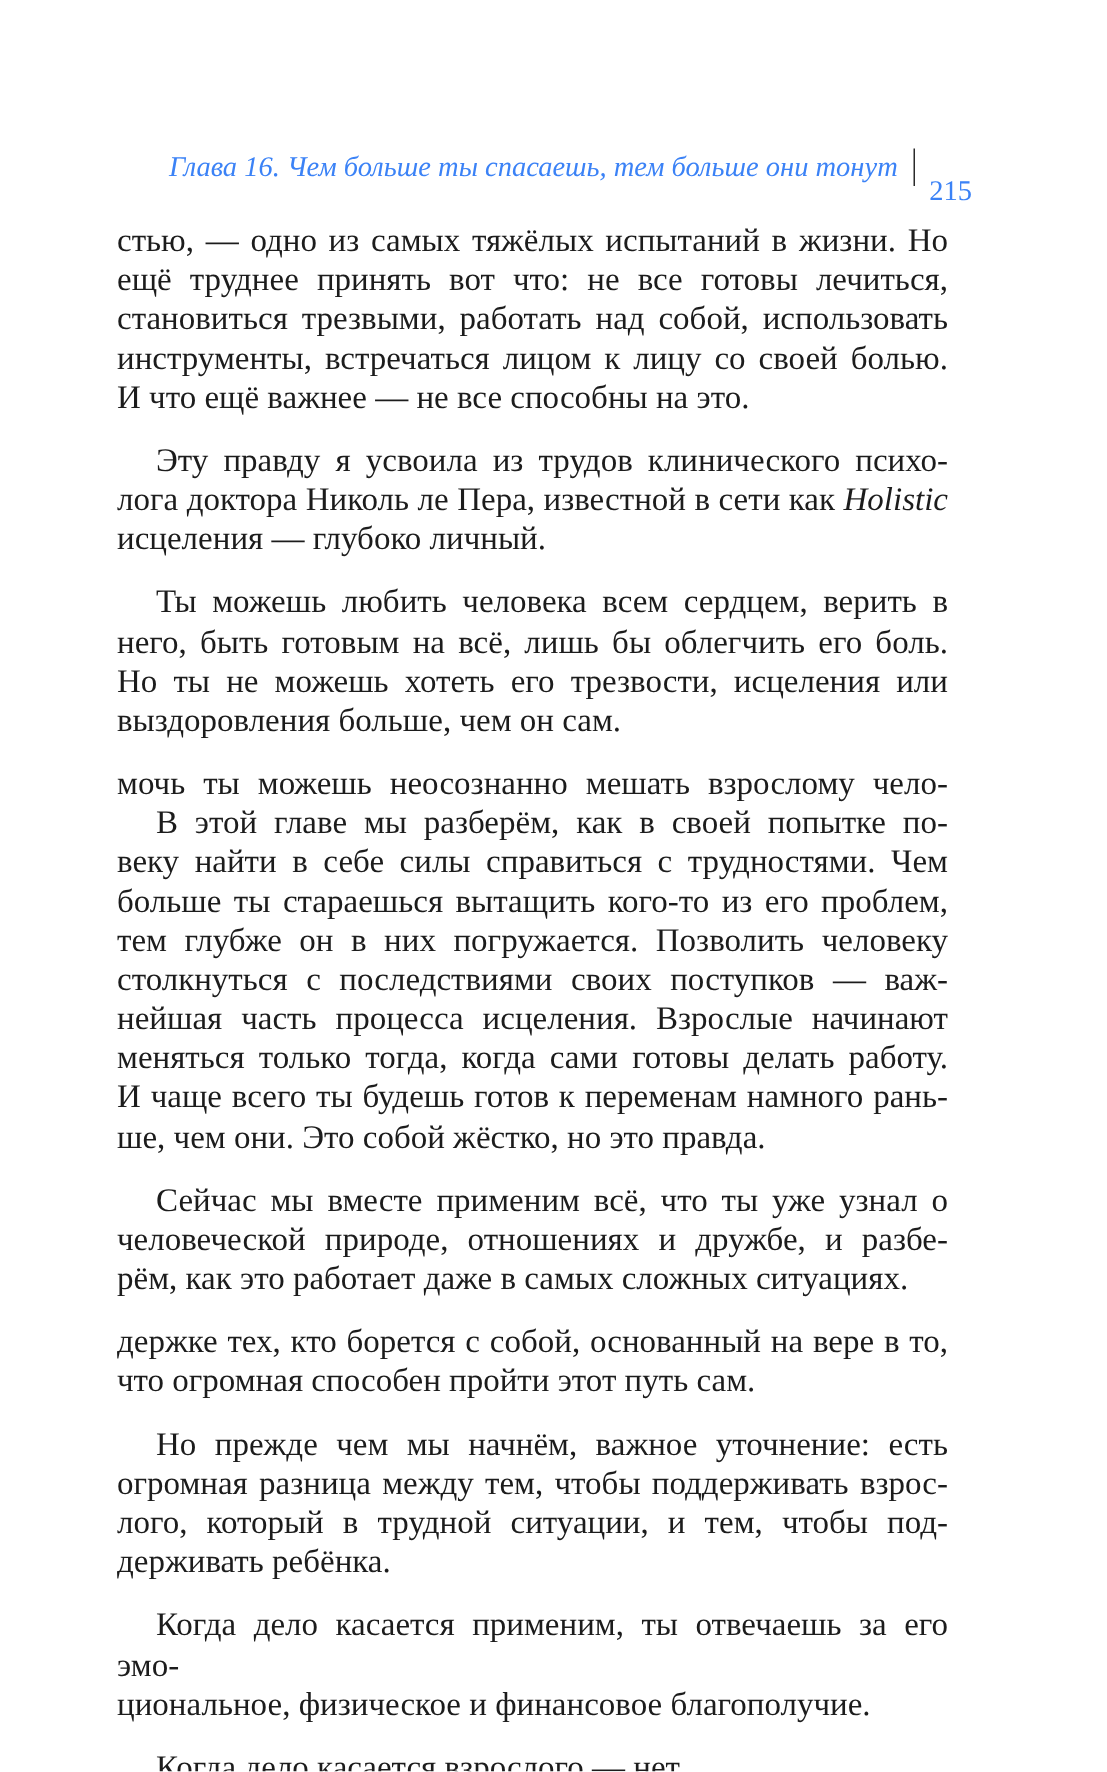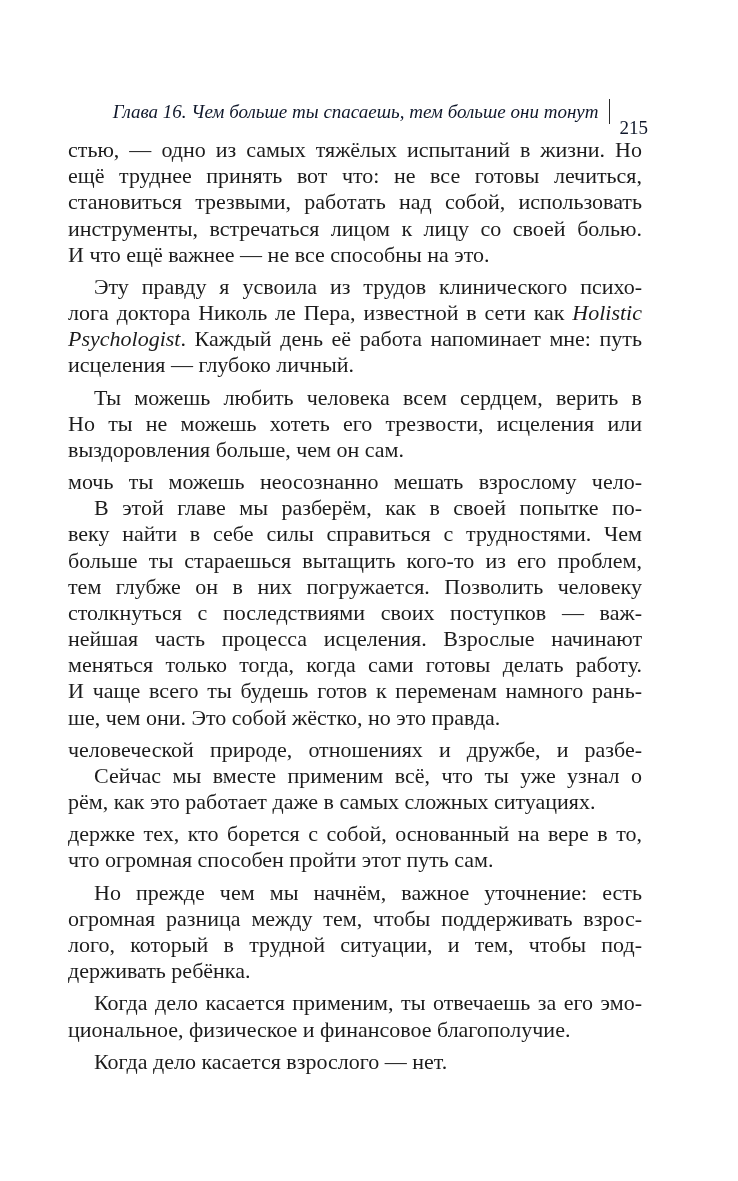--- a/index.html
+++ b/index.html
@@ -14,40 +14,40 @@
   }
   .running-header {
     position: absolute;
     top: 82px;
     right: 90px;
     display: flex;
     align-items: center;
     font-size: 19px;
     line-height: 27px;
     white-space: nowrap;
-    color: #0f172a;
+    color: #3b82f6;
   }
   .running-title { font-style: italic; }
   .header-sep {
     display: inline-block;
     width: 1px;
     height: 25px;
     background: #2b2b2b;
     margin: 0 10px;
   }
   .page-number { font-style: normal; margin-top: 32px; }
   .text-block {
     position: absolute;
     top: 131px;
     left: 62px;
     width: 586px;
     font-size: 22px;
     line-height: 26.17px;
   }
-  .paragraph { margin: 6px; padding: 0; font-family: Liberation Serif, serif; }
+  .paragraph { margin: 16px; padding: 0; font-family: Liberation Serif, serif; }
   .line {
     text-align: justify;
     text-align-last: justify;
   }
   .line.para-last { text-align-last: left; }
   .line.indent { text-indent: 26px; }
   .line i { font-style: italic; }
 </style>
 </head>
 <body>
@@ -62,43 +62,43 @@
       <div class="paragraph">
         <div class="line"><span>стью, — одно из самых тяжёлых испытаний в жизни. Но</span></div>
         <div class="line"><span>ещё труднее принять вот что: не все готовы лечиться,</span></div>
         <div class="line"><span>становиться трезвыми, работать над собой, использовать</span></div>
         <div class="line"><span>инструменты, встречаться лицом к лицу со своей болью.</span></div>
         <div class="line para-last"><span>И что ещё важнее — не все способны на это.</span></div>
       </div>
       <div class="paragraph">
         <div class="line indent"><span>Эту правду я усвоила из трудов клинического психо-</span></div>
         <div class="line"><span>лога доктора Николь ле Пера, известной в сети как </span><i>Holistic</i></div>
-        <div class="line"><i>Psychologist</i><span>. Каждый день её работа напоминает мне: путь</span></div>
         <div class="line para-last"><span>исцеления — глубоко личный.</span></div>
       </div>
       <div class="paragraph">
         <div class="line indent"><span>Ты можешь любить человека всем сердцем, верить в</span></div>
+        <div class="line"><span>него, быть готовым на всё, лишь бы облегчить его боль.</span></div>
         <div class="line"><span>Но ты не можешь хотеть его трезвости, исцеления или</span></div>
         <div class="line para-last"><span>выздоровления больше, чем он сам.</span></div>
       </div>
       <div class="paragraph">
         <div class="line"><span>мочь ты можешь неосознанно мешать взрослому чело-</span></div>
         <div class="line indent"><span>В этой главе мы разберём, как в своей попытке по-</span></div>
         <div class="line"><span>веку найти в себе силы справиться с трудностями. Чем</span></div>
         <div class="line"><span>больше ты стараешься вытащить кого-то из его проблем,</span></div>
         <div class="line"><span>тем глубже он в них погружается. Позволить человеку</span></div>
         <div class="line"><span>столкнуться с последствиями своих поступков — важ-</span></div>
         <div class="line"><span>нейшая часть процесса исцеления. Взрослые начинают</span></div>
         <div class="line"><span>меняться только тогда, когда сами готовы делать работу.</span></div>
         <div class="line"><span>И чаще всего ты будешь готов к переменам намного рань-</span></div>
         <div class="line para-last"><span>ше, чем они. Это собой жёстко, но это правда.</span></div>
       </div>
       <div class="paragraph">
+        <div class="line indent"><span>Сейчас мы вместе применим всё, что ты уже узнал о</span></div>
         <div class="line"><span>человеческой природе, отношениях и дружбе, и разбе-</span></div>
-        <div class="line indent"><span>Сейчас мы вместе применим всё, что ты уже узнал о</span></div>
         <div class="line para-last"><span>рём, как это работает даже в самых сложных ситуациях.</span></div>
       </div>
       <div class="paragraph">
         <div class="line"><span>держке тех, кто борется с собой, основанный на вере в то,</span></div>
         <div class="line para-last"><span>что огромная способен пройти этот путь сам.</span></div>
       </div>
       <div class="paragraph">
         <div class="line indent"><span>Но прежде чем мы начнём, важное уточнение: есть</span></div>
         <div class="line"><span>огромная разница между тем, чтобы поддерживать взрос-</span></div>
         <div class="line"><span>лого, который в трудной ситуации, и тем, чтобы под-</span></div>

